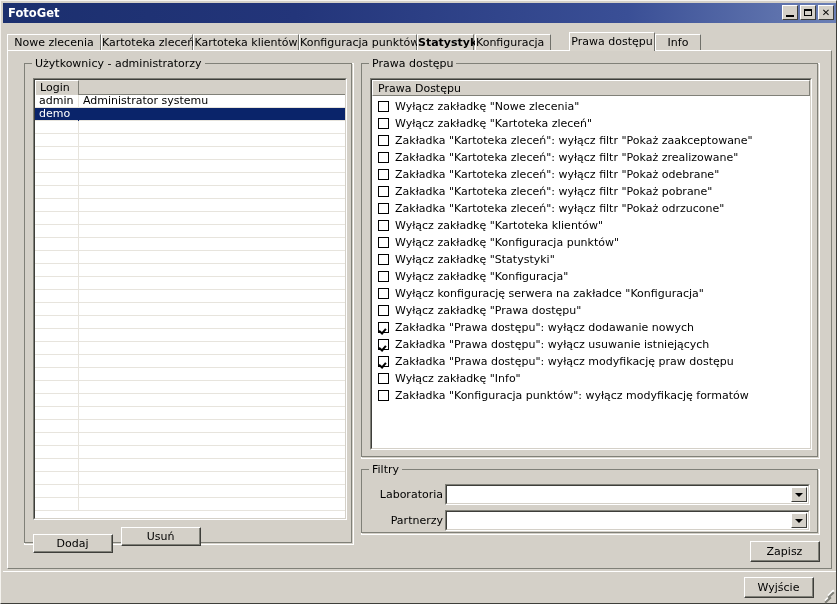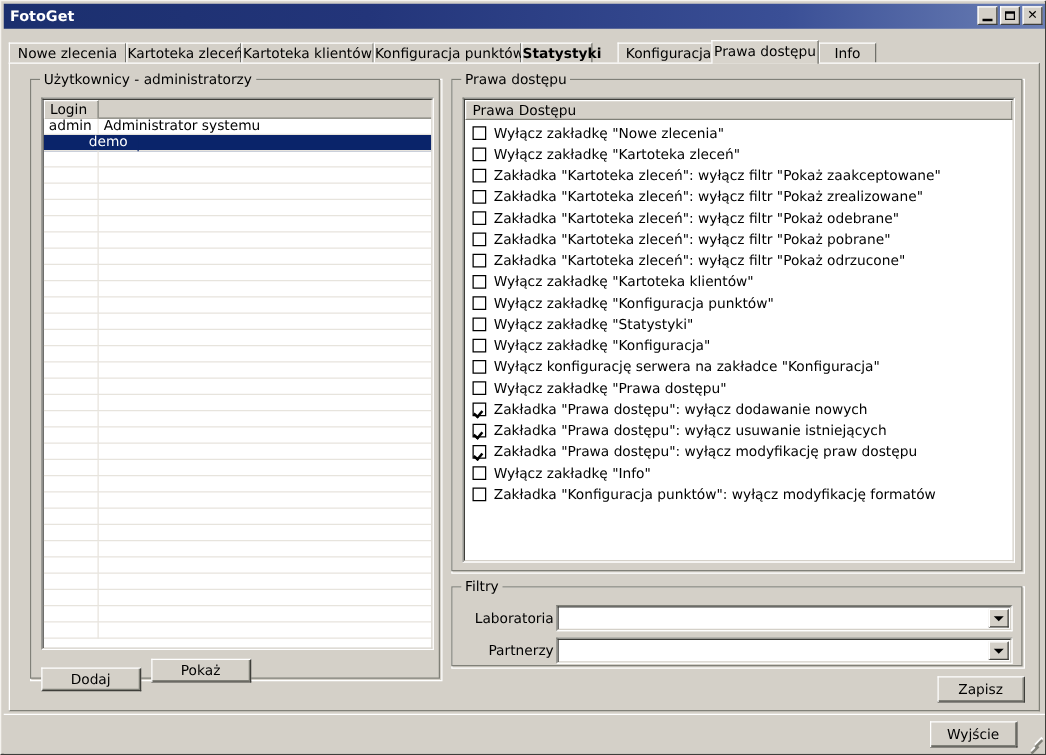--- a/index.html
+++ b/index.html
@@ -189,21 +189,21 @@
     height: 13px;
     line-height: 12px;
     font-size: 11px;
     padding-left: 4px;
     white-space: nowrap;
     overflow: hidden;
   }
   .grow .gc.c1 { width: 44px; border-right: 1px solid #e7e4dd; }
   .grow .gc.c2 { flex: 1; }
   .grow.selected { background: #0a246a; }
-  .grow.selected .gc { color: #ffffff; margin-left: 32px; }
+  .grow.selected .gc { color: #ffffff; }
   .grow.selected .gc.c1 { border-right: 1px solid #0a246a; }
 
   
   .btn {
     position: absolute;
     box-sizing: border-box;
     background: #d4d0c8;
     border-left: 1px solid #ffffff;
     border-top: 1px solid #ffffff;
     border-right: 1px solid #3e3e3a;
@@ -356,21 +356,21 @@
       </div>
     </div>
   </div>
 
   <div id="tabstrip">
       <div class="tab" style="left: 0px; width: 94px; text-align: center;"><span>Nowe zlecenia</span></div>
       <div class="tab" style="left: 94px; width: 92px; text-align: center;"><span>Kartoteka zleceń</span></div>
       <div class="tab" style="left: 186px; width: 106px; text-align: center;"><span>Kartoteka klientów</span></div>
       <div class="tab" style="left: 292px; width: 118px; text-align: center;"><span>Konfiguracja punktów</span></div>
       <div class="tab" style="left: 410px; width: 57px; text-align: center; font-weight: bold;"><span>Statystyki</span></div>
-      <div class="tab" style="left: 487px; width: 76px; text-align: right;"><span>Konfiguracja</span></div>
+      <div class="tab" style="left: 468px; width: 76px; text-align: left;"><span>Konfiguracja</span></div>
       <div class="tab active" style="left: 562px; width: 86px; text-align: center;"><span>Prawa dostępu</span></div>
       <div class="tab" style="left: 648px; width: 46px; text-align: center;"><span>Info</span></div>
     </div>
 
   <div id="page">
 
     <div class="groupbox" style="left:16px; top:12px; width:330px; height:482px;">
       <div class="gb-inner"></div>
       <span class="gb-label">Użytkownicy - administratorzy</span>
 
@@ -512,21 +512,21 @@
         </div>
       </div>
 
       <div class="btn" style="left:8px; top:470px; width:80px; height:19px;">
         <span class="btn-in">
             <span>Dodaj</span>
           </span>
       </div>
       <div class="btn" style="left:96px; top:463px; width:80px; height:19px;">
         <span class="btn-in">
-            <span>Pokaż</span>
+            <span>Usuń</span>
           </span>
       </div>
     </div>
 
     <div class="groupbox" style="left:353px; top:12px; width:459px; height:396px;">
       <div class="gb-inner"></div>
       <span class="gb-label">Prawa dostępu</span>
 
       <div class="sunken" style="left:8px; top:14px; width:442px; height:372px;">
         <div class="sunken-in">

